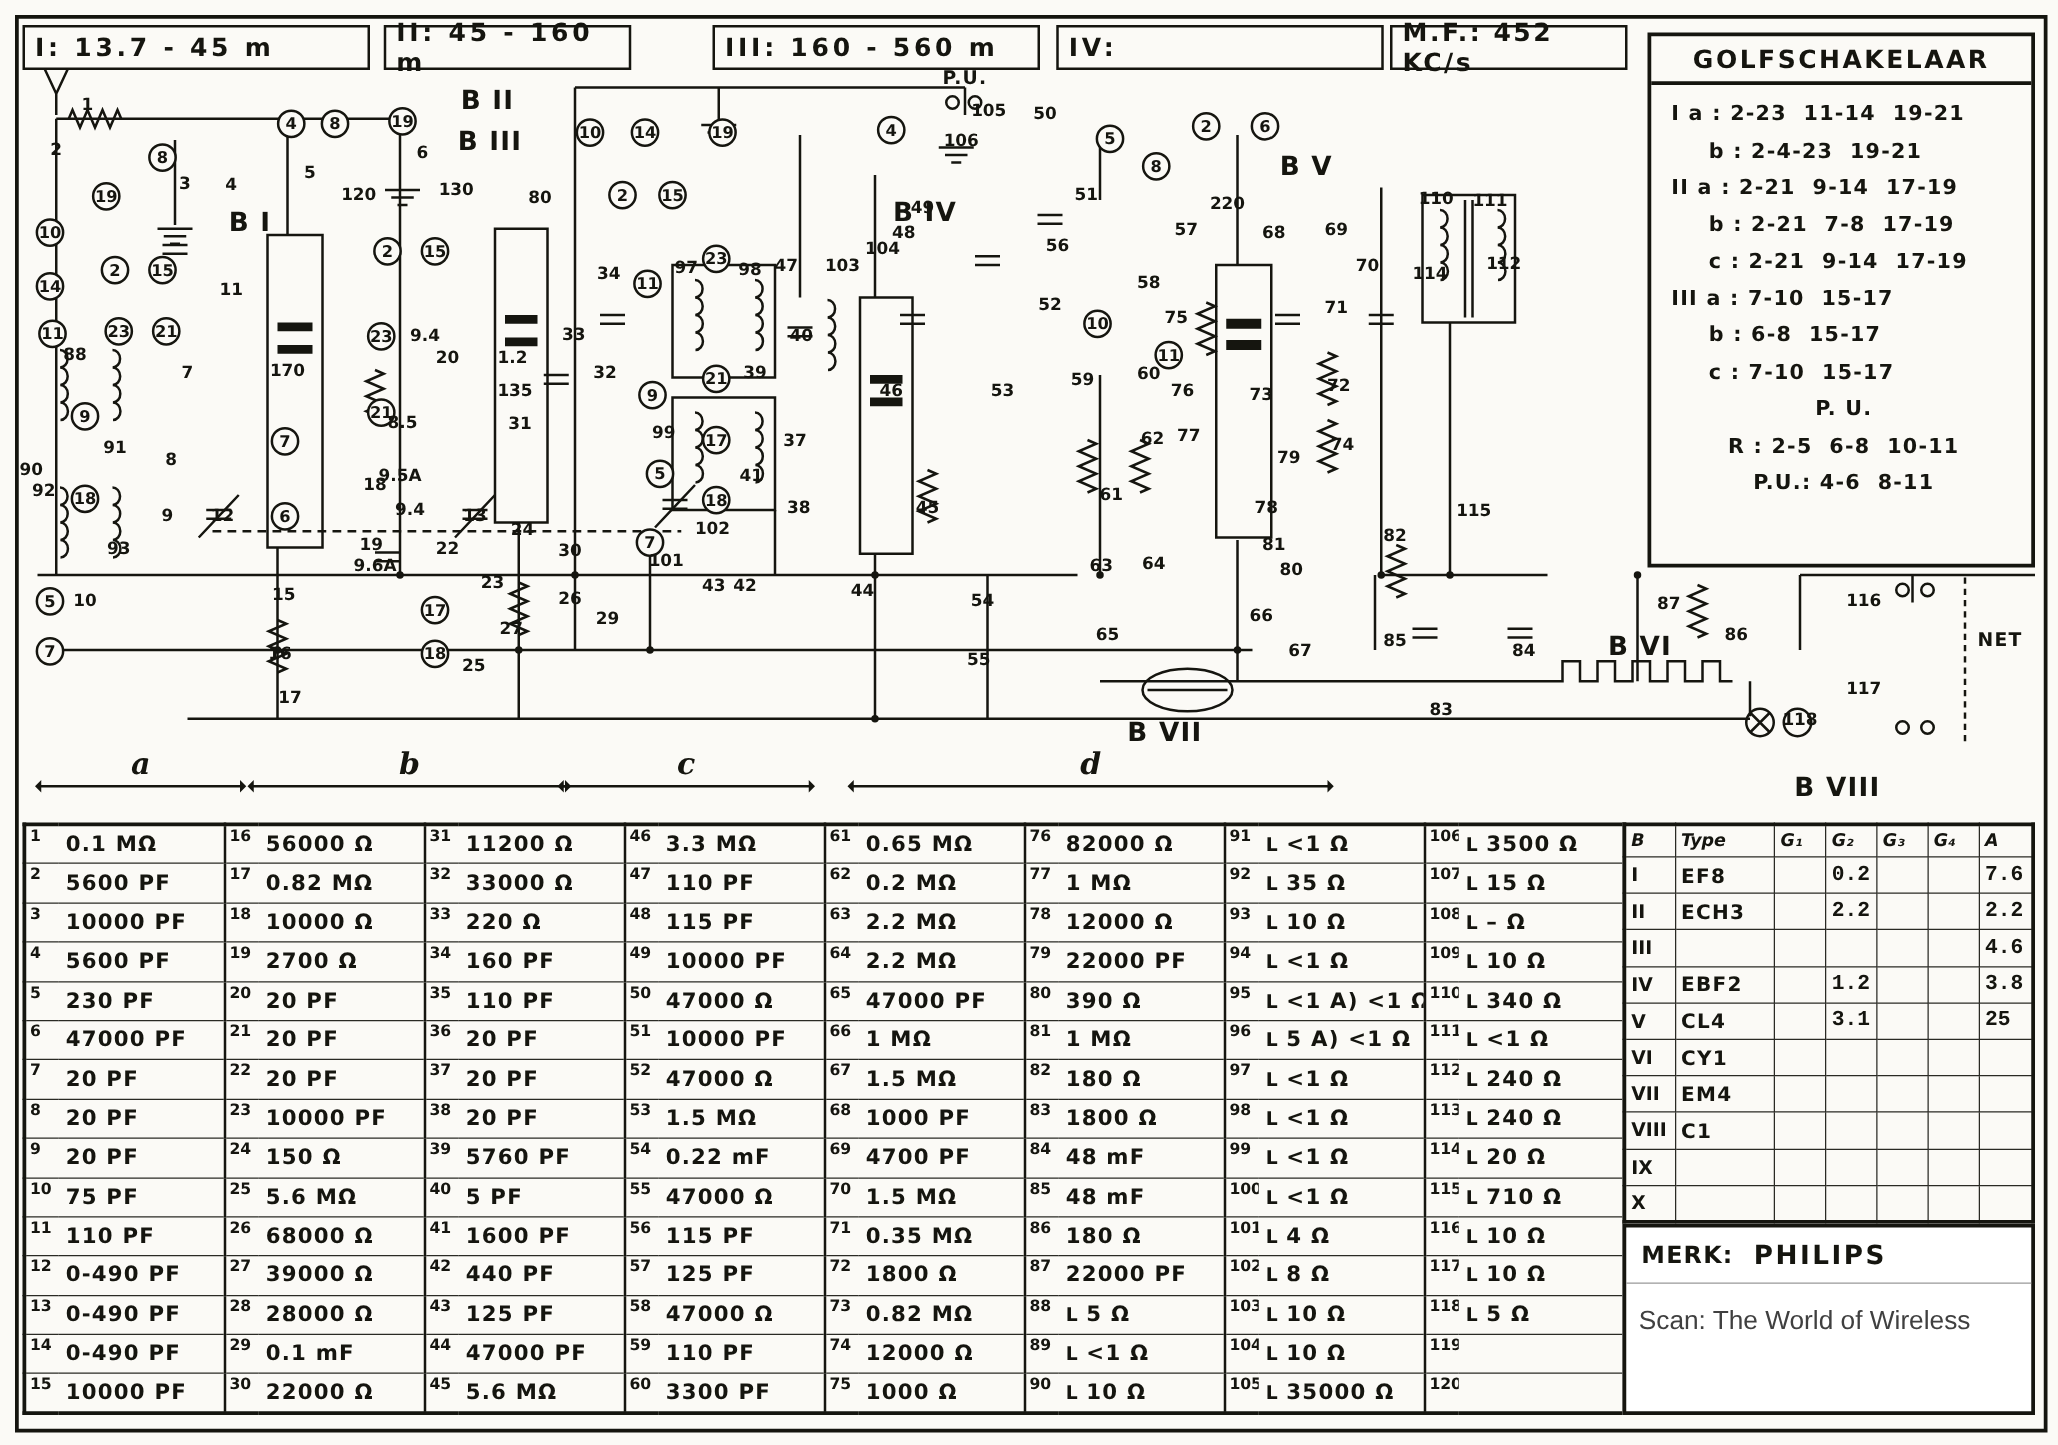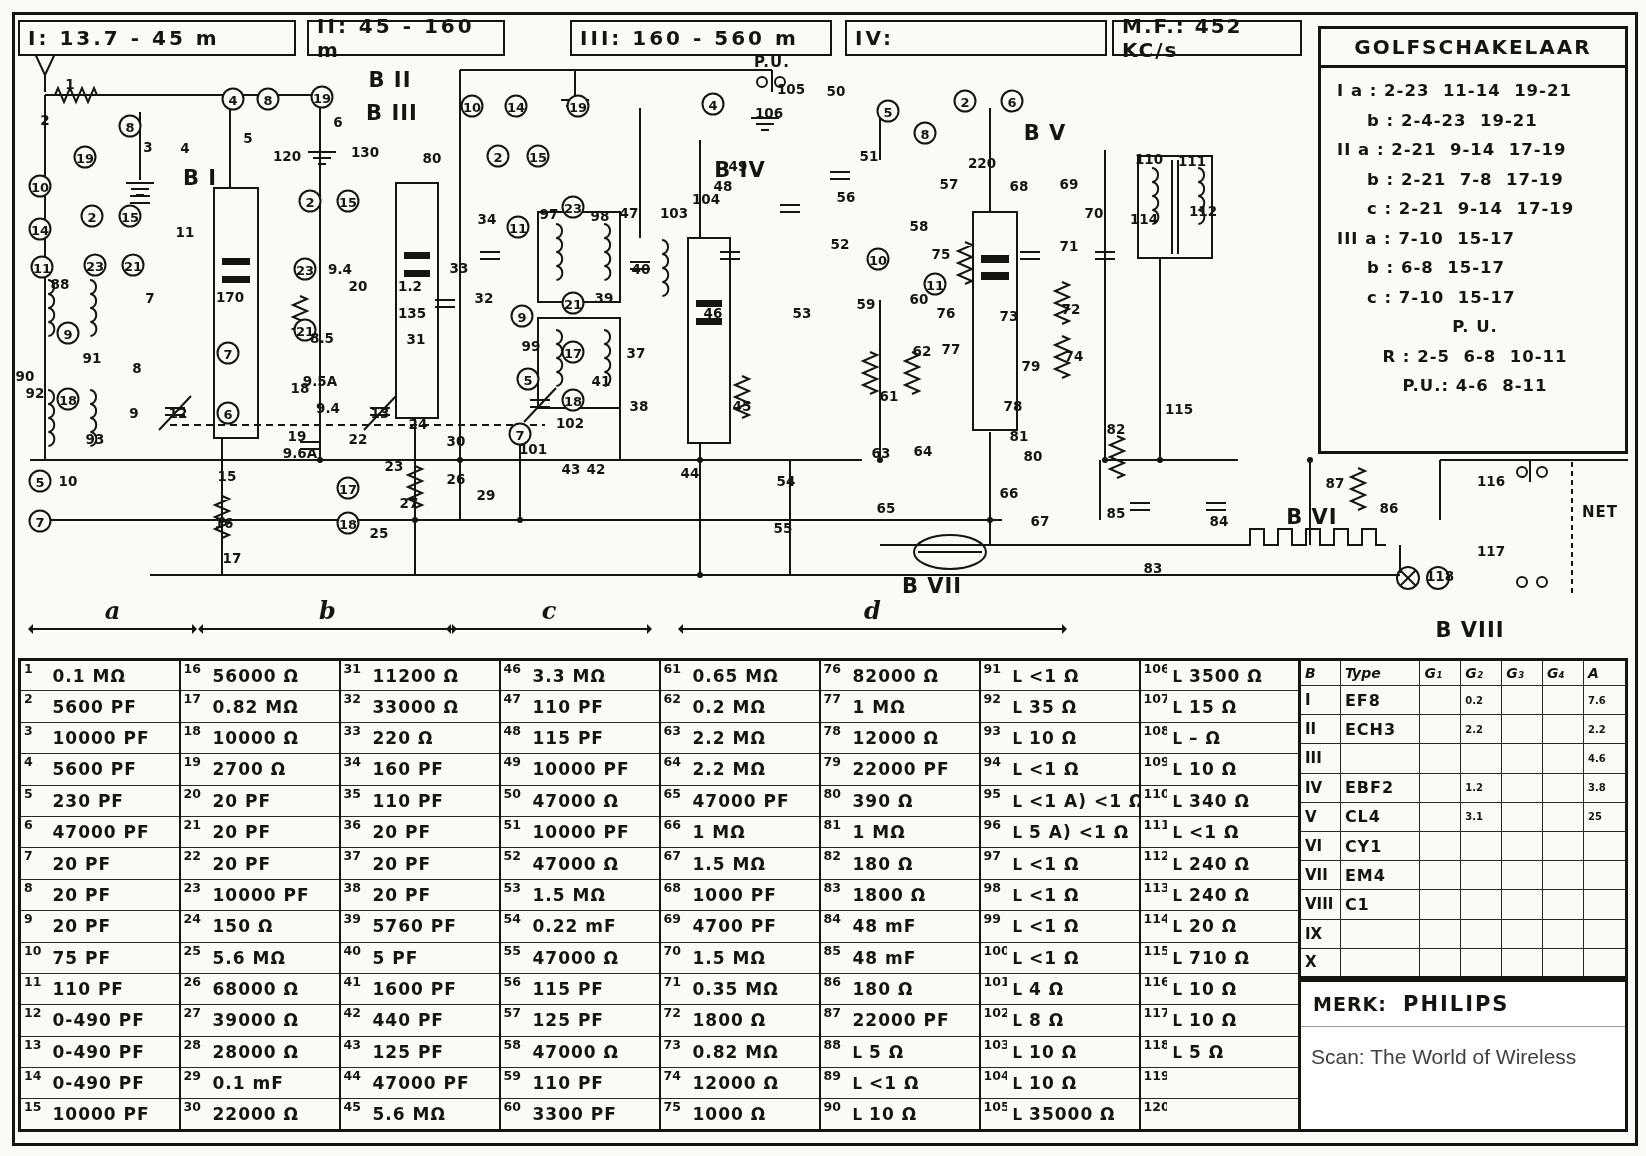--- a/index.html
+++ b/index.html
@@ -63,21 +63,21 @@
   .parts tr:last-child td{border-bottom:none;}
   .lflag{font-weight:bold;font-size:15px;margin-right:6px;}
 
   
   .tubes{position:absolute;left:1298px;top:658px;width:330px;height:321px;z-index:3;
          border-collapse:collapse;table-layout:fixed;border:3px solid #15150f;background:#fbfaf6;}
   .tubes th,.tubes td{border:1.5px solid #2a2a24;font-size:14px;padding:0 4px;height:29px;box-sizing:border-box;}
   .tubes th{font-weight:bold;font-style:italic;text-align:left;height:26px;}
   .tubes td.roman{font-weight:bold;font-size:15px;}
   .tubes td.ttype{font-weight:bold;font-size:16px;letter-spacing:1px;}
-  .tubes td.tval{font-weight:600;font-size:10px;}
+  .tubes td.tval{font-weight:600;font-size:17px;font-family:Liberation Mono, monospace;}
 
   
   .brand{position:absolute;left:1298px;top:979px;width:330px;height:153px;z-index:3;
          border:3px solid #15150f;box-sizing:border-box;background:#fff;}
   .brand-row{display:flex;align-items:center;padding:0 12px;height:44px;}
   .brand-label{font-size:19px;font-weight:bold;letter-spacing:1px;width:90px;}
   .brand-merk-value{font-size:21px;font-weight:bold;letter-spacing:2px;}
   .brand-type-value{font-size:26px;font-weight:bold;letter-spacing:3px;}
   .scan-row{border-top:1.5px solid #999;height:59px;display:flex;align-items:center;padding:0 10px;}
   .scan-credit{font-family:"Liberation Sans",sans-serif;font-size:21px;color:#404040;}

